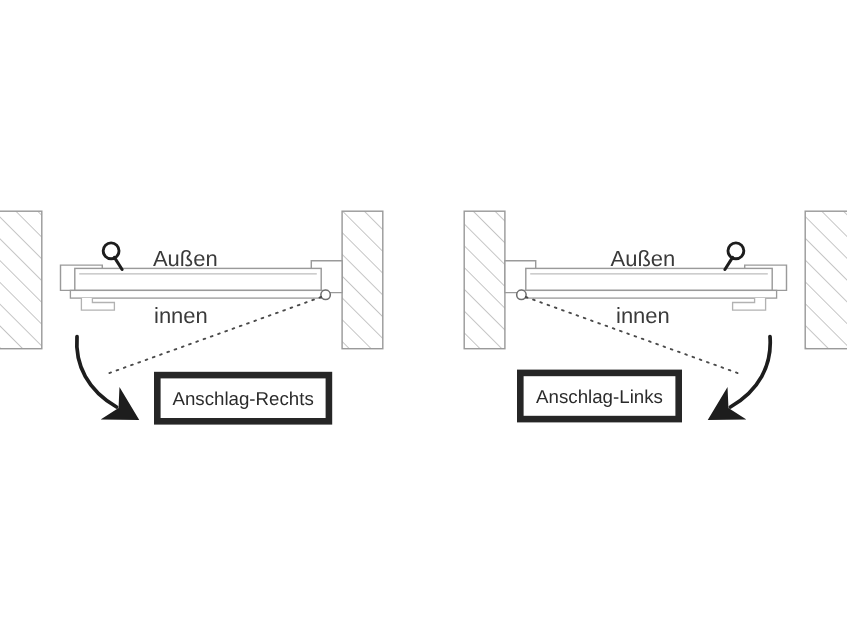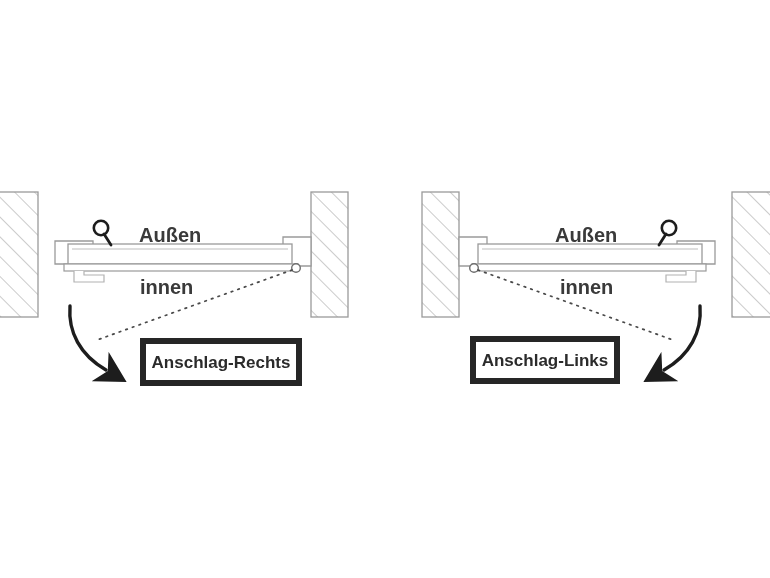--- a/index.html
+++ b/index.html
@@ -9,21 +9,20 @@
   }
   body {
     font-family: "Liberation Sans", sans-serif;
   }
   #canvas {
     position: relative;
     width: 770px;
     height: 578px;
     background: #ffffff;
     overflow: hidden;
-    font-weight: bold;
   }
   #canvas svg {
     display: block;
   }
   .lbl {
     font-family: "Liberation Sans", sans-serif;
     fill: #3a3a3a;
   }
   .lbl-side {
     font-size: 20px;

